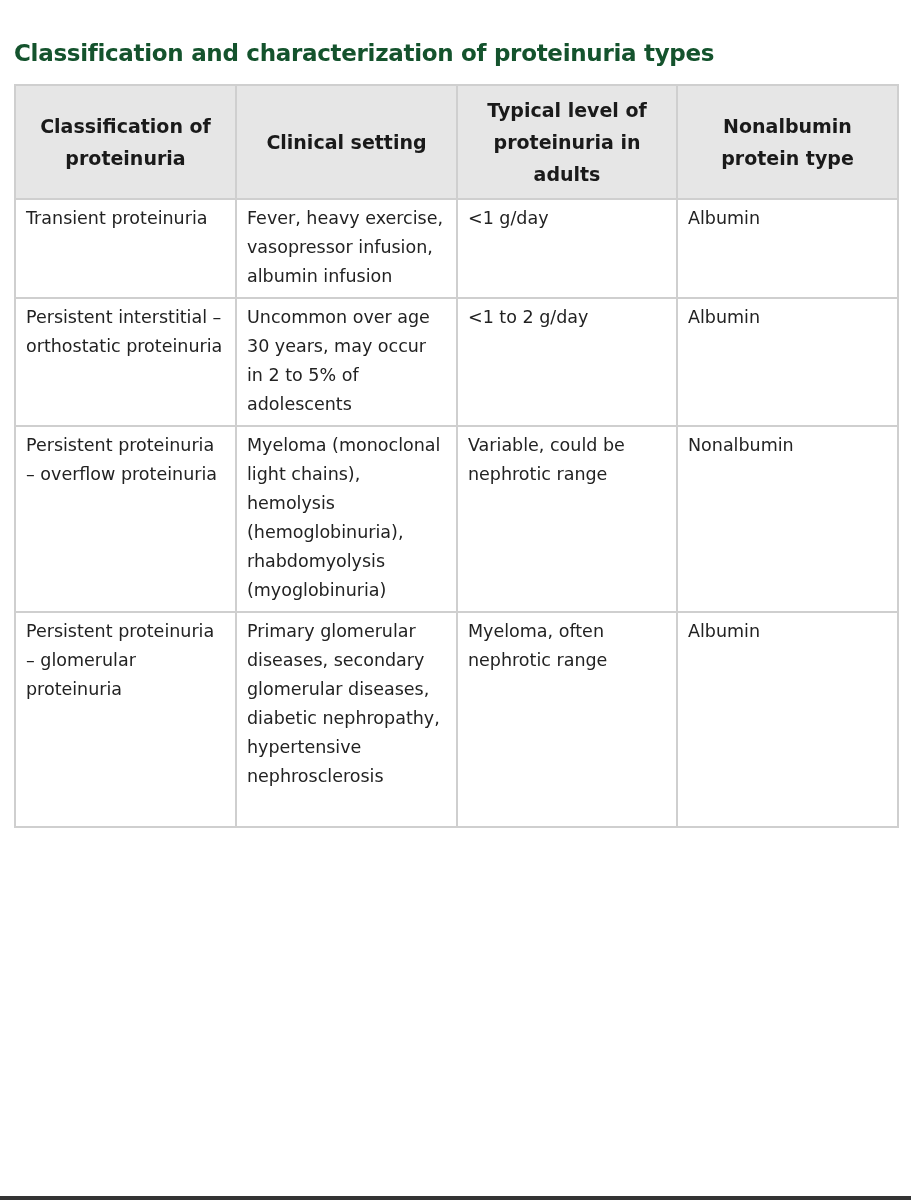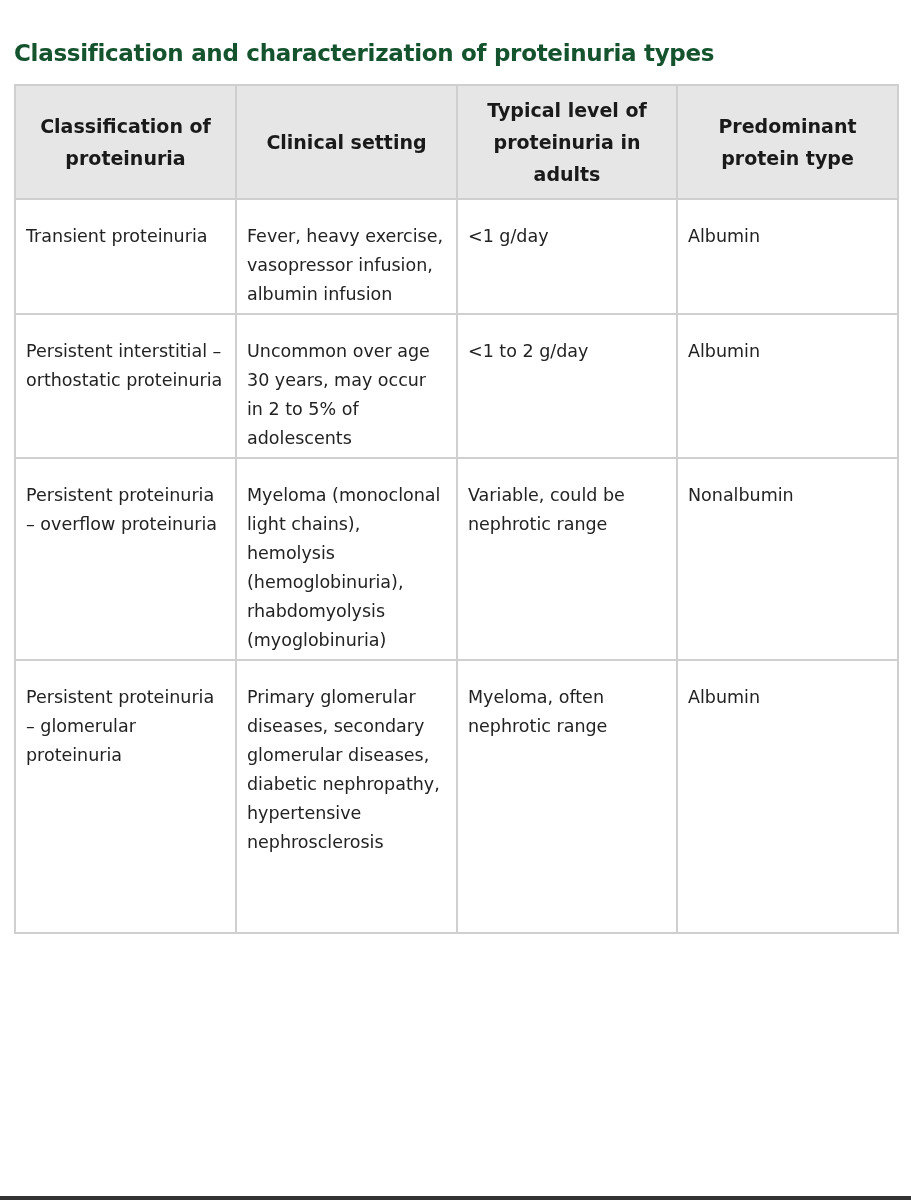--- a/index.html
+++ b/index.html
@@ -3,42 +3,42 @@
 <meta charset="utf-8">
 <style>
   html, body { margin: 0; padding: 0; background: #ffffff; }
   body { width: 911px; height: 1200px; position: relative; overflow: hidden;
          font-family: "DejaVu Sans", "Liberation Sans", sans-serif; color: #1f1f1f; }
   .title { position: absolute; left: 14px; top: 40px; font-size: 23px; font-weight: bold; color: #14532d; letter-spacing: -0.3px; }
   table { position: absolute; left: 14px; top: 84px; width: 883px; border-collapse: collapse; table-layout: fixed; }
   th, td { border: 2px solid #cfcfcf; vertical-align: top; }
   th { background: #e6e6e6; font-size: 19px; font-weight: bold; text-align: center; vertical-align: middle;
        height: 112px; line-height: 32px; padding: 0 12px; color: #1a1a1a; }
-  td { font-size: 17.5px; line-height: 29px; padding: 22px 10px 4px 10px; color: #222; }
+  td { font-size: 17.5px; line-height: 29px; padding: 4px 10px 4px 10px; color: #222; }
   col.c1 { width: 221px; } col.c2 { width: 221px; } col.c3 { width: 220px; } col.c4 { width: 221px; }
   .bottombar { position: absolute; left: 0; top: 1196px; width: 911px; height: 4px; background: #333; }
 </style>
 </head>
 <body>
 
 <div class="title">Classification and characterization of proteinuria types</div>
 
 <table>
   <colgroup>
       <col class="c1">
       <col class="c2">
       <col class="c3">
       <col class="c4">
     </colgroup>
   <thead>
     <tr>
       <th>Classification of proteinuria</th>
       <th>Clinical setting</th>
       <th>Typical level of proteinuria in adults</th>
-      <th>Predominant protein type</th>
+      <th>Nonalbumin protein type</th>
     </tr>
   </thead>
   <tbody>
     <tr style="height:99px">
       <td>Transient proteinuria</td>
       <td>Fever, heavy exercise, vasopressor infusion, albumin infusion</td>
       <td>&lt;1 g/day</td>
       <td>Albumin</td>
     </tr>
     <tr style="height:128px">
@@ -46,21 +46,21 @@
       <td>Uncommon over age 30 years, may occur in 2 to 5% of adolescents</td>
       <td>&lt;1 to 2 g/day</td>
       <td>Albumin</td>
     </tr>
     <tr style="height:186px">
       <td>Persistent proteinuria – overflow proteinuria</td>
       <td>Myeloma (monoclonal light chains), hemolysis (hemoglobinuria), rhabdomyolysis (myoglobinuria)</td>
       <td>Variable, could be nephrotic range</td>
       <td>Nonalbumin</td>
     </tr>
-    <tr style="height:273px">
+    <tr style="height:215px">
       <td>Persistent proteinuria – glomerular proteinuria</td>
       <td>Primary glomerular diseases, secondary glomerular diseases, diabetic nephropathy, hypertensive nephrosclerosis</td>
       <td>Myeloma, often nephrotic range</td>
       <td>Albumin</td>
     </tr>
   </tbody>
 </table>
 
 <div class="bottombar"></div>
 

